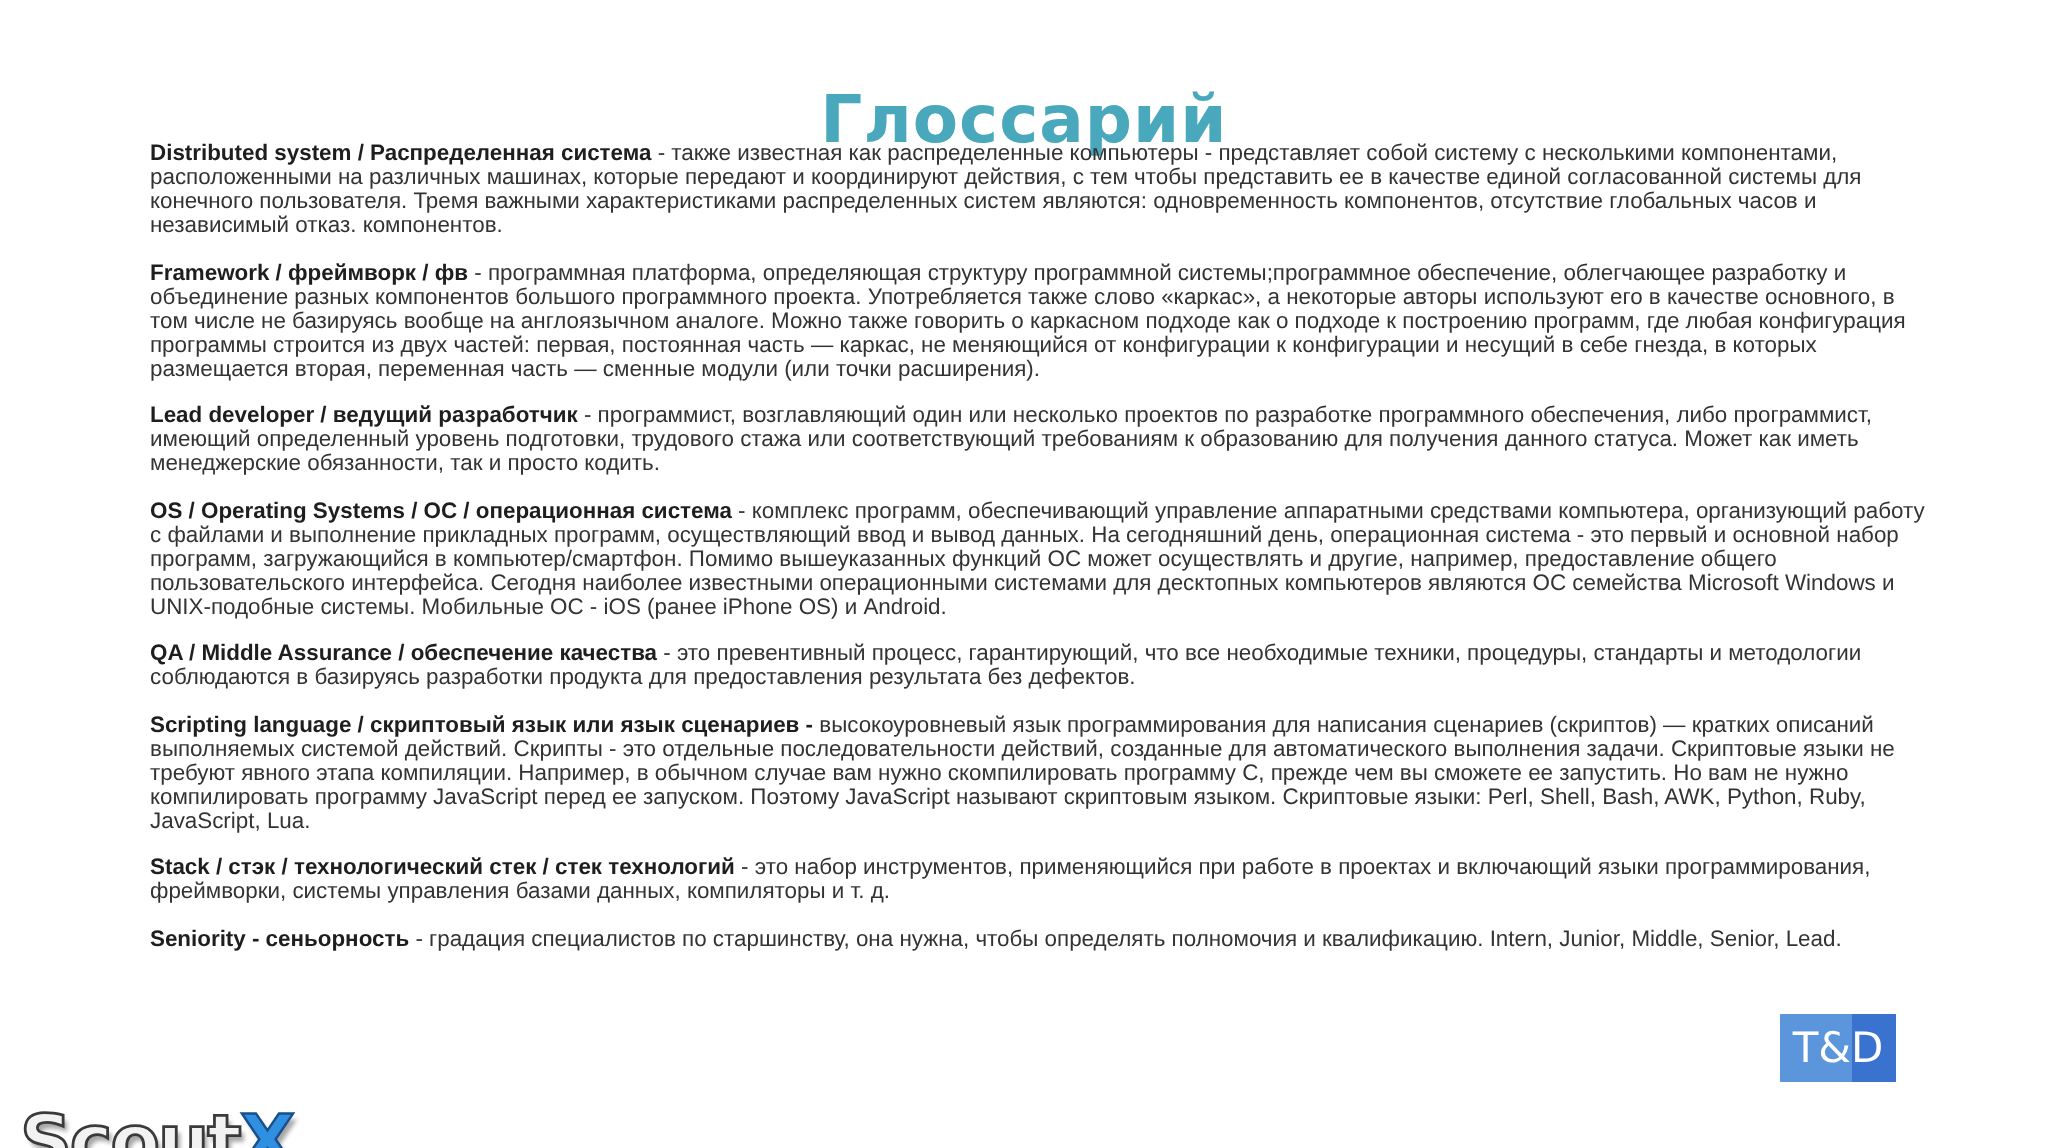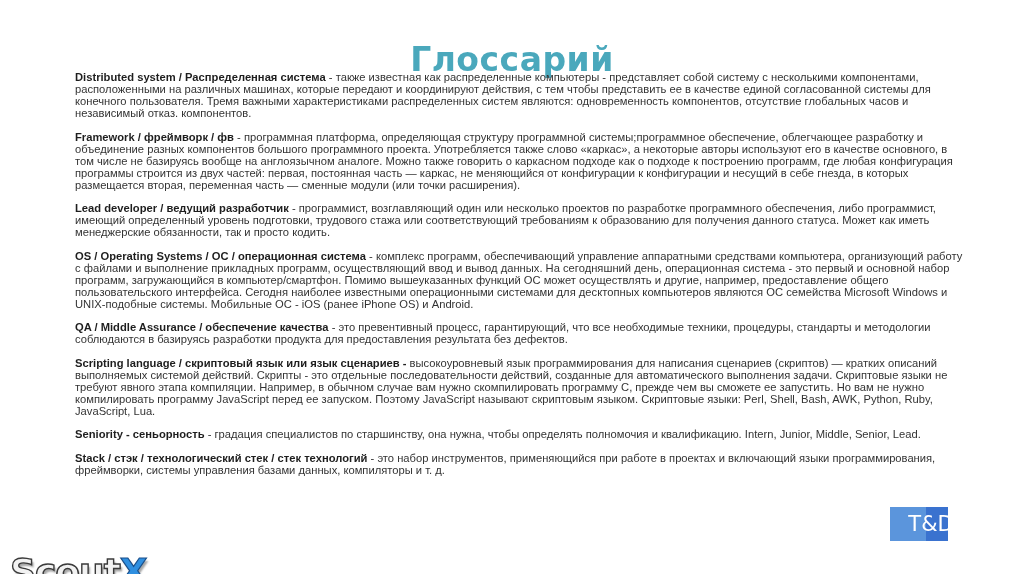--- a/index.html
+++ b/index.html
@@ -38,37 +38,37 @@
     }
     .logo-td {
       position: absolute; left: 890px; top: 507px; width: 58px; height: 34px;
       display: flex;
     }
     .logo-td .l { flex: 0 0 36px; background: #5b95dc; }
     .logo-td .r { flex: 1; background: #3a72cf; }
     .logo-td .txt {
       position: absolute; left: 0; top: 0; width: 58px; height: 34px;
       line-height: 34px; text-align: center; color: #ffffff;
-      font-family: "DejaVu Sans", sans-serif; font-size: 21px; letter-spacing: 0px; padding-left: 12px;
+      font-family: "DejaVu Sans", sans-serif; font-size: 21px; letter-spacing: 0px;
     }
   </style>
 </head>
 <body>
 
 <h1 class="title">Глоссарий</h1>
 
 <div class="glossary">
   <p class="entry"><span class="term">Distributed system / Распределенная система</span><span> - также известная как распределенные компьютеры - представляет собой систему с несколькими компонентами, расположенными на различных машинах, которые передают и координируют действия, с тем чтобы представить ее в качестве единой согласованной системы для конечного пользователя. Тремя важными характеристиками распределенных систем являются: одновременность компонентов, отсутствие глобальных часов и независимый отказ. компонентов.</span></p>
   <p class="entry"><span class="term">Framework / фреймворк / фв</span><span> - программная платформа, определяющая структуру программной системы;программное обеспечение, облегчающее разработку и объединение разных компонентов большого программного проекта. Употребляется также слово «каркас», а некоторые авторы используют его в качестве основного, в том числе не базируясь вообще на англоязычном аналоге. Можно также говорить о каркасном подходе как о подходе к построению программ, где любая конфигурация программы строится из двух частей: первая, постоянная часть — каркас, не меняющийся от конфигурации к конфигурации и несущий в себе гнезда, в которых размещается вторая, переменная часть — сменные модули (или точки расширения).</span></p>
   <p class="entry"><span class="term">Lead developer / ведущий разработчик</span><span> - программист, возглавляющий один или несколько проектов по разработке программного обеспечения, либо программист, имеющий определенный уровень подготовки, трудового стажа или соответствующий требованиям к образованию для получения данного статуса. Может как иметь менеджерские обязанности, так и просто кодить.</span></p>
   <p class="entry"><span class="term">OS / Operating Systems / ОС / операционная система</span><span> - комплекс программ, обеспечивающий управление аппаратными средствами компьютера, организующий работу с файлами и выполнение прикладных программ, осуществляющий ввод и вывод данных. На сегодняшний день, операционная система - это первый и основной набор программ, загружающийся в компьютер/смартфон. Помимо вышеуказанных функций ОС может осуществлять и другие, например, предоставление общего пользовательского интерфейса. Сегодня наиболее известными операционными системами для десктопных компьютеров являются ОС семейства Microsoft Windows и UNIX-подобные системы. Мобильные ОС - iOS (ранее iPhone OS) и Android.</span></p>
   <p class="entry"><span class="term">QA / Middle Assurance / обеспечение качества</span><span> - это превентивный процесс, гарантирующий, что все необходимые техники, процедуры, стандарты и методологии соблюдаются в базируясь разработки продукта для предоставления результата без дефектов.</span></p>
   <p class="entry"><span class="term">Scripting language / скриптовый язык или язык сценариев -</span><span> высокоуровневый язык программирования для написания сценариев (скриптов) — кратких описаний выполняемых системой действий. Скрипты - это отдельные последовательности действий, созданные для автоматического выполнения задачи. Скриптовые языки не требуют явного этапа компиляции. Например, в обычном случае вам нужно скомпилировать программу C, прежде чем вы сможете ее запустить. Но вам не нужно компилировать программу JavaScript перед ее запуском. Поэтому JavaScript называют скриптовым языком. Скриптовые языки: Perl, Shell, Bash, AWK, Python, Ruby, JavaScript, Lua.</span></p>
+  <p class="entry"><span class="term">Stack / стэк / технологический стек / стек технологий</span><span> - это набор инструментов, применяющийся при работе в проектах и включающий языки программирования, фреймворки, системы управления базами данных, компиляторы и т. д.</span></p>
   <p class="entry"><span class="term">Seniority - сеньорность</span><span> - градация специалистов по старшинству, она нужна, чтобы определять полномочия и квалификацию. Intern, Junior, Middle, Senior, Lead.</span></p>
-  <p class="entry"><span class="term">Stack / стэк / технологический стек / стек технологий</span><span> - это набор инструментов, применяющийся при работе в проектах и включающий языки программирования, фреймворки, системы управления базами данных, компиляторы и т. д.</span></p>
 </div>
 
 <div class="logo-scoutx">
   <span class="scout">Scout</span><span class="x">X</span>
 </div>
 
 <div class="logo-td">
   <div class="l"></div>
   <div class="r"></div>
   <div class="txt">T&amp;D</div>

